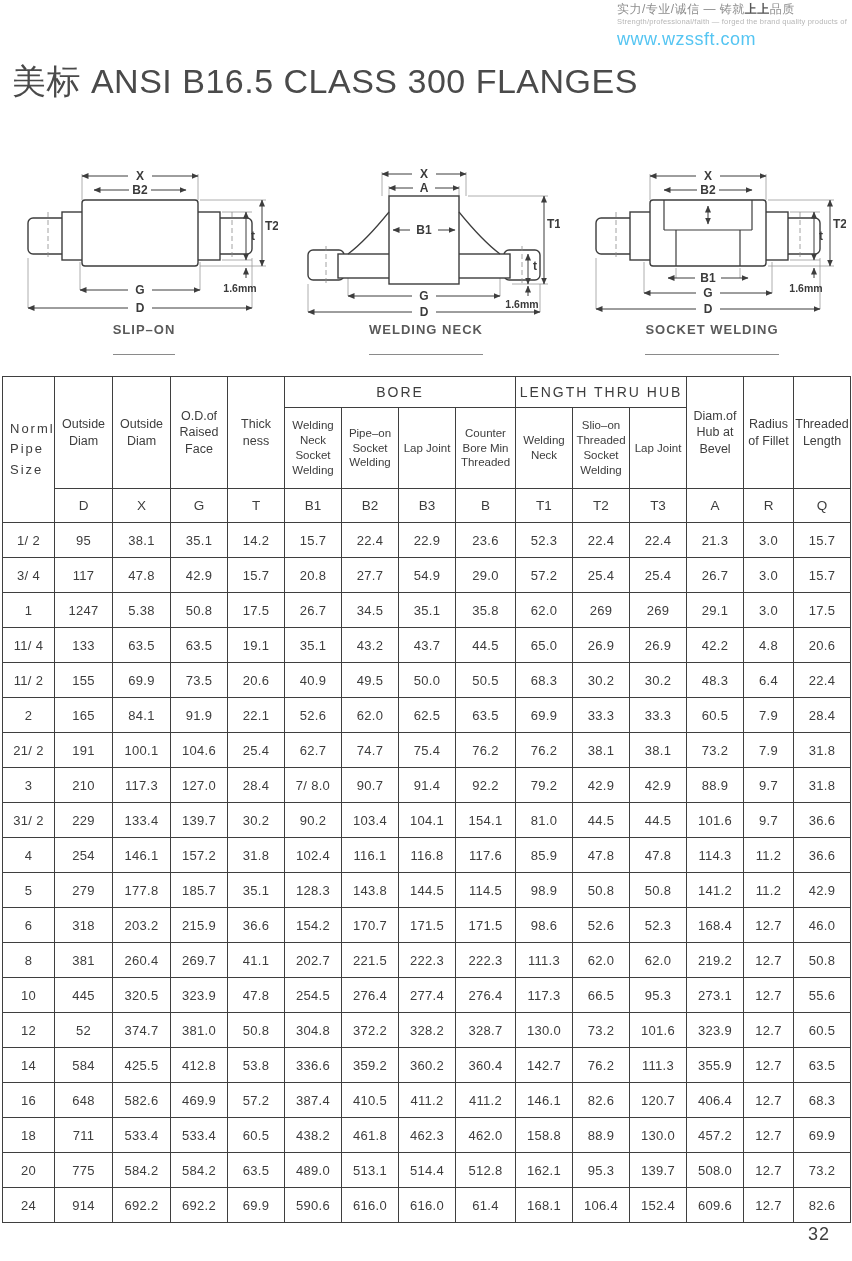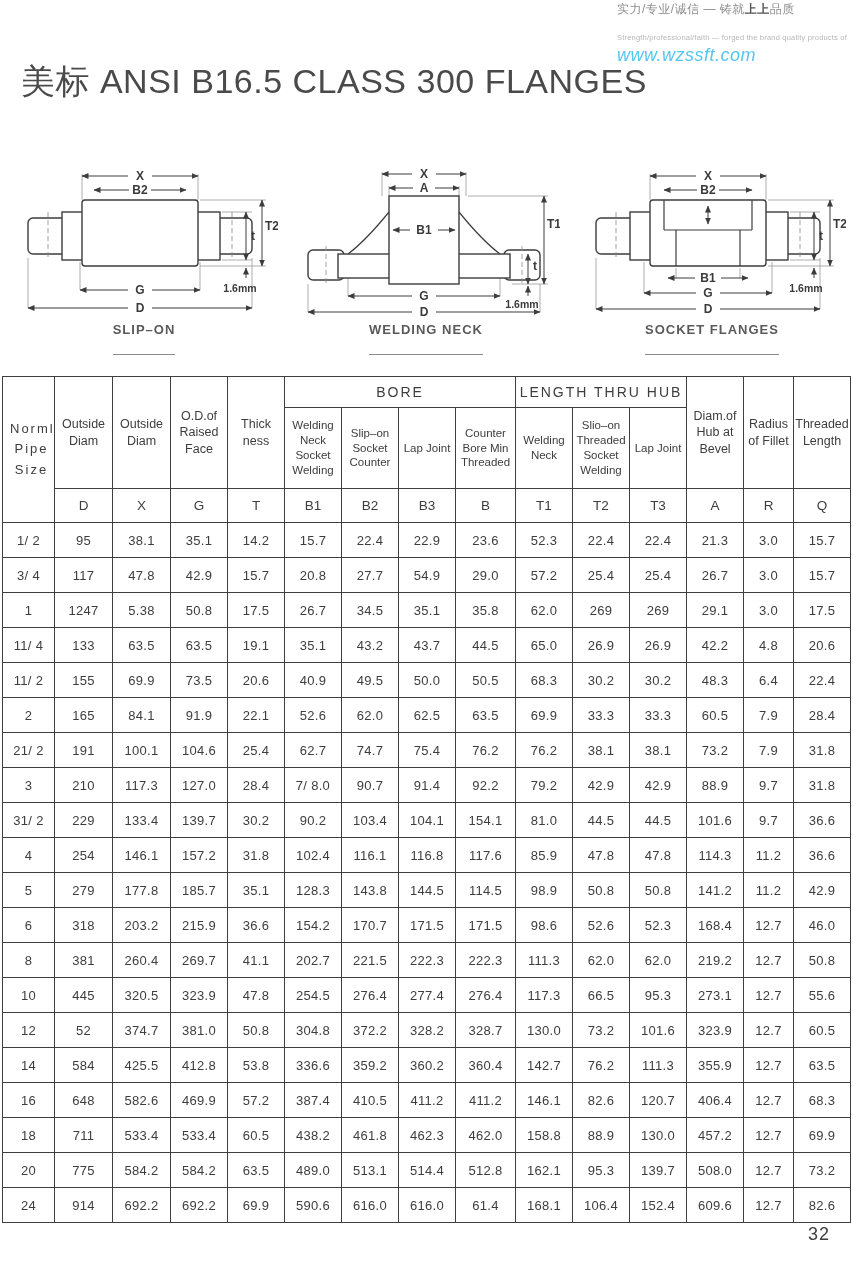--- a/index.html
+++ b/index.html
@@ -4,24 +4,24 @@
 <style>
   html,body{margin:0;padding:0;}
   body{
     width:852px;height:1261px;background:#ffffff;position:relative;
     font-family:"Liberation Sans",sans-serif;color:#3f3f3f;overflow:hidden;
   }
   
   .top-meta{position:absolute;top:3px;right:5px;text-align:left;line-height:1.15;}
   .slogan-zh{font-size:12px;color:#8d8d8d;letter-spacing:.5px;}
   .slogan-zh .brand{font-weight:bold;color:#555;}
-  .slogan-en{font-size:7.5px;color:#b7b7b7;margin-top:17px;letter-spacing:.2px;}
-  .website{font-size:18px;font-style:italic;color:#55c5f2;margin-top:3px;letter-spacing:.5px;}
+  .slogan-en{font-size:7.5px;color:#b7b7b7;margin-top:1px;letter-spacing:.2px;}
+  .website{font-size:18px;color:#55c5f2;margin-top:3px;letter-spacing:.5px;}
   
-  .page-title{position:absolute;top:36px;left:21px;font-size:34px;color:#4a4a4a;letter-spacing:.5px;font-weight:500;}
+  .page-title{position:absolute;top:36px;left:12px;font-size:34px;color:#4a4a4a;letter-spacing:.5px;font-weight:500;}
   
   .diagram{position:absolute;top:166px;width:268px;}
   #diag-slip{left:10px}#diag-weld{left:292px}#diag-socket{left:578px}
   .diagram svg{display:block;}
   .diagram-caption{text-align:center;margin-top:4px;font-size:13px;font-weight:bold;color:#5a5a5a;letter-spacing:1px;}
   .diagram-caption span{border-bottom:1.5px solid #8a8a8a;padding-bottom:17px;}
   .ol{fill:#fff;stroke:#3d3d3d;stroke-width:1.4;}
   .ln{stroke:#3d3d3d;stroke-width:1.2;fill:none;}
   .dim{stroke:#3d3d3d;stroke-width:1;fill:none;}
   .ext{stroke:#999;stroke-width:.8;}
@@ -32,21 +32,21 @@
   
   .spec-table{position:absolute;top:376px;left:2px;width:848px;border-collapse:collapse;table-layout:fixed;}
   .spec-table th,.spec-table td{
     border:1px solid #3f3f3f;text-align:center;vertical-align:middle;
     font-weight:normal;color:#3d3d3d;padding:0 1px;overflow:hidden;
   }
   tr.group th{height:30px;font-size:14px;letter-spacing:2px;}
   tr.group th.side{font-size:12.5px;letter-spacing:0;line-height:1.3;}
   tr.labels th{height:80px;font-size:11.5px;letter-spacing:0;line-height:1.3;}
   tr.letters th{height:33px;font-size:13.5px;}
-  .spec-table th.nps{font-size:13px;text-align:center;padding-left:7px;line-height:1.55;}
+  .spec-table th.nps{font-size:13px;text-align:left;padding-left:7px;line-height:1.55;}
   .spec-table tbody td{height:34px;font-size:13px;letter-spacing:.3px;}
   
   .page-number{position:absolute;top:1224px;right:22px;font-size:18px;color:#404040;letter-spacing:1px;}
 </style>
 </head>
 <body>
 
 <div class="top-meta">
   <div class="slogan-zh"><span>实力/专业/诚信 — 铸就</span><span class="brand">上上</span><span>品质</span></div>
   <div class="slogan-en">Strength/professional/faith — forged the brand quality products of</div>
@@ -215,21 +215,21 @@
       <line class="dim" x1="142" y1="143" x2="242" y2="143" marker-end="url(#a3)"></line>
       <text class="dt" x="130" y="143">D</text>
       <line class="dim" x1="236" y1="46" x2="236" y2="94" marker-start="url(#a3)" marker-end="url(#a3)"></line>
       <text class="dts" x="241" y="70">t</text>
       <line class="dim" x1="252" y1="34" x2="252" y2="100" marker-start="url(#a3)" marker-end="url(#a3)"></line>
       <text class="dts" x="255" y="58">T2</text>
       <line class="dim" x1="236" y1="112" x2="236" y2="102" marker-end="url(#a3)"></line>
       <text class="dtm" x="228" y="122">1.6mm</text>
     </g>
   </svg>
-  <div class="diagram-caption"><span>SOCKET FLANGES</span></div>
+  <div class="diagram-caption"><span>SOCKET WELDING</span></div>
 </div>
 
 <table class="spec-table">
   <colgroup>
     <col style="width:52px">
       <col style="width:58px">
       <col style="width:58px">
       <col style="width:57px">
     <col style="width:57px">
       <col style="width:57px">
@@ -251,21 +251,21 @@
       <th rowspan="2" class="side">O.D.of Raised Face</th>
       <th rowspan="2" class="side">Thick ness</th>
       <th colspan="4">BORE</th>
       <th colspan="3">LENGTH THRU HUB</th>
       <th rowspan="2" class="side">Diam.of Hub at Bevel</th>
       <th rowspan="2" class="side">Radius of Fillet</th>
       <th rowspan="2" class="side">Threaded Length</th>
     </tr>
     <tr class="labels">
       <th>Welding Neck Socket Welding</th>
-      <th>Slip–on Socket Counter</th>
+      <th>Pipe–on Socket Welding</th>
       <th>Lap Joint</th>
       <th>Counter Bore Min Threaded</th>
       <th>Welding Neck</th>
       <th>Slio–on Threaded Socket Welding</th>
       <th>Lap Joint</th>
     </tr>
     <tr class="letters">
       <th>D</th>
       <th>X</th>
       <th>G</th>

